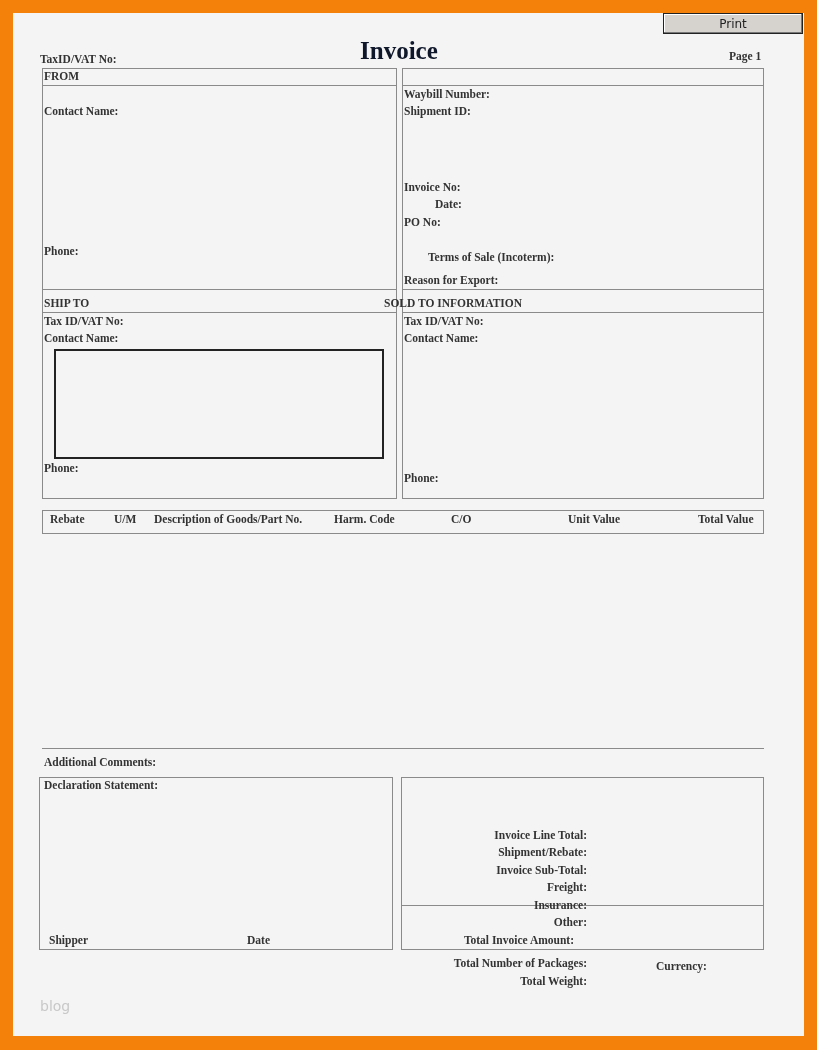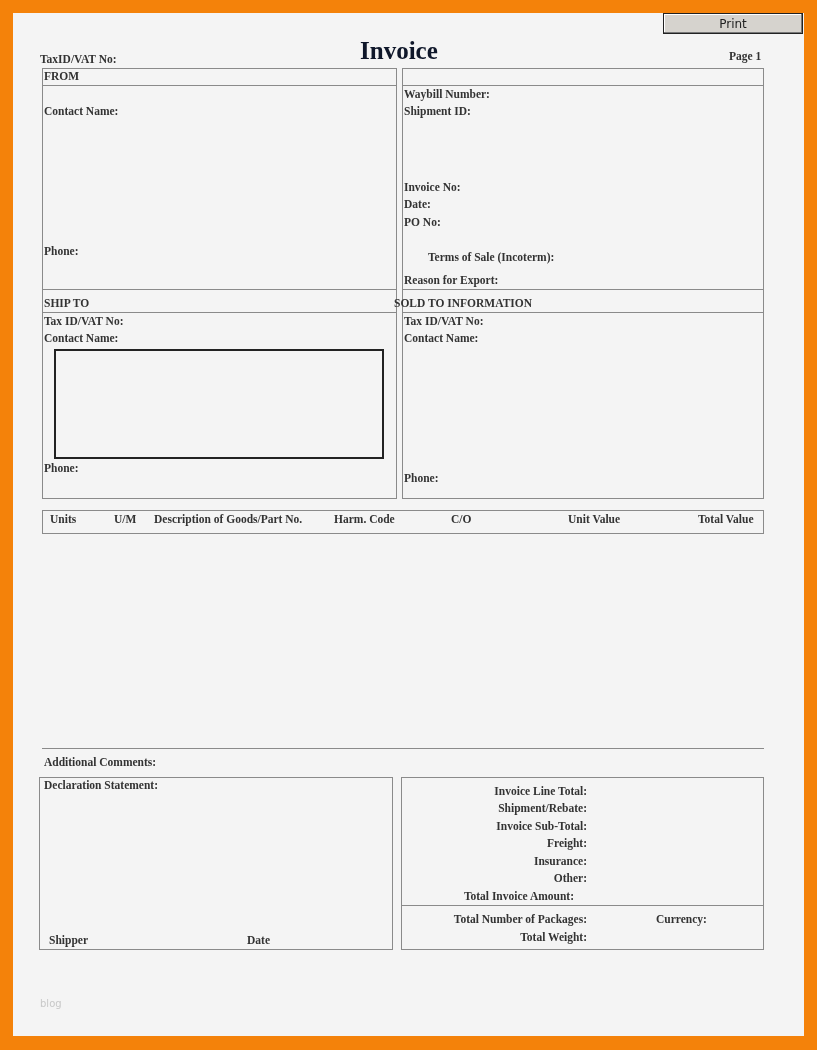--- a/index.html
+++ b/index.html
@@ -4,22 +4,22 @@
 <style>
   html, body { margin:0; padding:0; }
   body { width:817px; height:1050px; background:#f4820a; position:relative; overflow:hidden; font-family:"Liberation Serif", serif; color:#333; }
   .page { position:absolute; left:13px; top:13px; width:791px; height:1023px; background:#f4f4f4; }
   .abs { position:absolute; }
   .lbl { position:absolute; font-weight:bold; font-size:11.5px; color:#333; white-space:nowrap; }
   .box { position:absolute; border:1px solid #8a8a8a; box-sizing:border-box; }
   .hline { position:absolute; height:0; border-top:1px solid #8a8a8a; }
   .print-btn { position:absolute; left:663px; top:13px; width:140px; height:21px; background:#d6d3ce; border:1px solid #222; box-shadow: inset -1px -1px 0 #777, inset 1px 1px 0 #fff; box-sizing:border-box; font-family:"DejaVu Sans", sans-serif; font-size:12px; text-align:center; line-height:18px; color:#222; cursor:pointer; }
   .title { position:absolute; left:360px; top:37px; font-size:25px; font-weight:bold; color:#0f172a; }
-  .right { text-align:right; }
-  .watermark { position:absolute; left:40px; top:998px; font-family:"DejaVu Sans", sans-serif; font-size:10px; color:#c8c8c8; }
+  .right { text-align:right;margin-top:44px; }
+  .watermark { position:absolute; left:40px; top:998px; font-family:"DejaVu Sans", sans-serif; font-size:14px; color:#c8c8c8; }
 </style>
 </head>
 <body>
 
 <div class="page"></div>
 
 <button class="print-btn">Print</button>
 
 <div class="lbl" style="left:40px;top:36px;margin-top:17px;">TaxID/VAT No:</div>
 <div class="title">Invoice</div>
@@ -30,42 +30,42 @@
 <div class="lbl" style="left:44px;top:70px;">FROM</div>
 <div class="lbl" style="left:44px;top:105px;">Contact Name:</div>
 <div class="lbl" style="left:44px;top:245px;">Phone:</div>
 
 <div class="box" style="left:402px;top:68px;width:362px;height:222px;"></div>
 <div class="hline" style="left:402px;top:85px;width:362px;"></div>
 <div class="lbl" style="left:404px;top:70px;"></div>
 <div class="lbl" style="left:404px;top:88px;">Waybill Number:</div>
 <div class="lbl" style="left:404px;top:105px;">Shipment ID:</div>
 <div class="lbl" style="left:404px;top:181px;">Invoice No:</div>
-<div class="lbl" style="left:404px;top:198px;">Date:</div>
+<div class="lbl" style="left:404px;top:198px;padding-left:31px;">Date:</div>
 <div class="lbl" style="left:404px;top:216px;">PO No:</div>
 <div class="lbl" style="left:404px;top:251px;padding-left:24px;">Terms of Sale (Incoterm):</div>
 <div class="lbl" style="left:404px;top:274px;">Reason for Export:</div>
 
 <div class="box" style="left:42px;top:289px;width:355px;height:210px;"></div>
 <div class="hline" style="left:42px;top:312px;width:355px;"></div>
 <div class="lbl" style="left:44px;top:297px;">SHIP TO</div>
 <div class="lbl" style="left:44px;top:315px;">Tax ID/VAT No:</div>
 <div class="lbl" style="left:44px;top:332px;">Contact Name:</div>
 <div class="abs" style="left:54px;top:349px;width:330px;height:110px;border:2px solid #222;box-sizing:border-box;"></div>
 <div class="lbl" style="left:44px;top:462px;">Phone:</div>
 
 <div class="box" style="left:402px;top:289px;width:362px;height:210px;"></div>
 <div class="hline" style="left:402px;top:312px;width:362px;"></div>
-<div class="lbl" style="left:394px;top:297px;">SOLD TO INFORMATION</div>
+<div class="lbl" style="left:384px;top:297px;">SOLD TO INFORMATION</div>
 <div class="lbl" style="left:404px;top:315px;">Tax ID/VAT No:</div>
 <div class="lbl" style="left:404px;top:332px;">Contact Name:</div>
 <div class="lbl" style="left:404px;top:472px;">Phone:</div>
 
 <div class="box" style="left:42px;top:510px;width:722px;height:24px;"></div>
-<div class="lbl" style="left:50px;top:513px;">Units</div>
+<div class="lbl" style="left:50px;top:513px;">Rebate</div>
 <div class="lbl" style="left:114px;top:513px;">U/M</div>
 <div class="lbl" style="left:154px;top:513px;">Description of Goods/Part No.</div>
 <div class="lbl" style="left:334px;top:513px;">Harm. Code</div>
 <div class="lbl" style="left:451px;top:513px;">C/O</div>
 <div class="lbl" style="left:568px;top:513px;">Unit Value</div>
 <div class="lbl" style="left:698px;top:513px;">Total Value</div>
 
 <div class="hline" style="left:42px;top:748px;width:722px;"></div>
 <div class="lbl" style="left:44px;top:756px;text-align:right;">Additional Comments:</div>
 
@@ -77,16 +77,16 @@
 <div class="box" style="left:401px;top:777px;width:363px;height:173px;"></div>
 <div class="hline" style="left:401px;top:905px;width:363px;"></div>
 <div class="lbl right" style="left:402px;width:185px;top:785px;">Invoice Line Total:</div>
 <div class="lbl right" style="left:402px;width:185px;top:802px;">Shipment/Rebate:</div>
 <div class="lbl right" style="left:402px;width:185px;top:820px;">Invoice Sub-Total:</div>
 <div class="lbl right" style="left:402px;width:185px;top:837px;">Freight:</div>
 <div class="lbl right" style="left:402px;width:185px;top:855px;">Insurance:</div>
 <div class="lbl right" style="left:402px;width:185px;top:872px;">Other:</div>
 <div class="lbl right" style="left:389px;width:185px;top:890px;">Total Invoice Amount:</div>
 <div class="lbl right" style="left:402px;width:185px;top:913px;">Total Number of Packages:</div>
-<div class="lbl" style="left:656px;top:913px;">Currency:</div>
+<div class="lbl" style="left:656px;top:960px;">Currency:</div>
 <div class="lbl right" style="left:402px;width:185px;top:931px;">Total Weight:</div>
 
 <div class="watermark">blog</div>
 
 </body></html>

